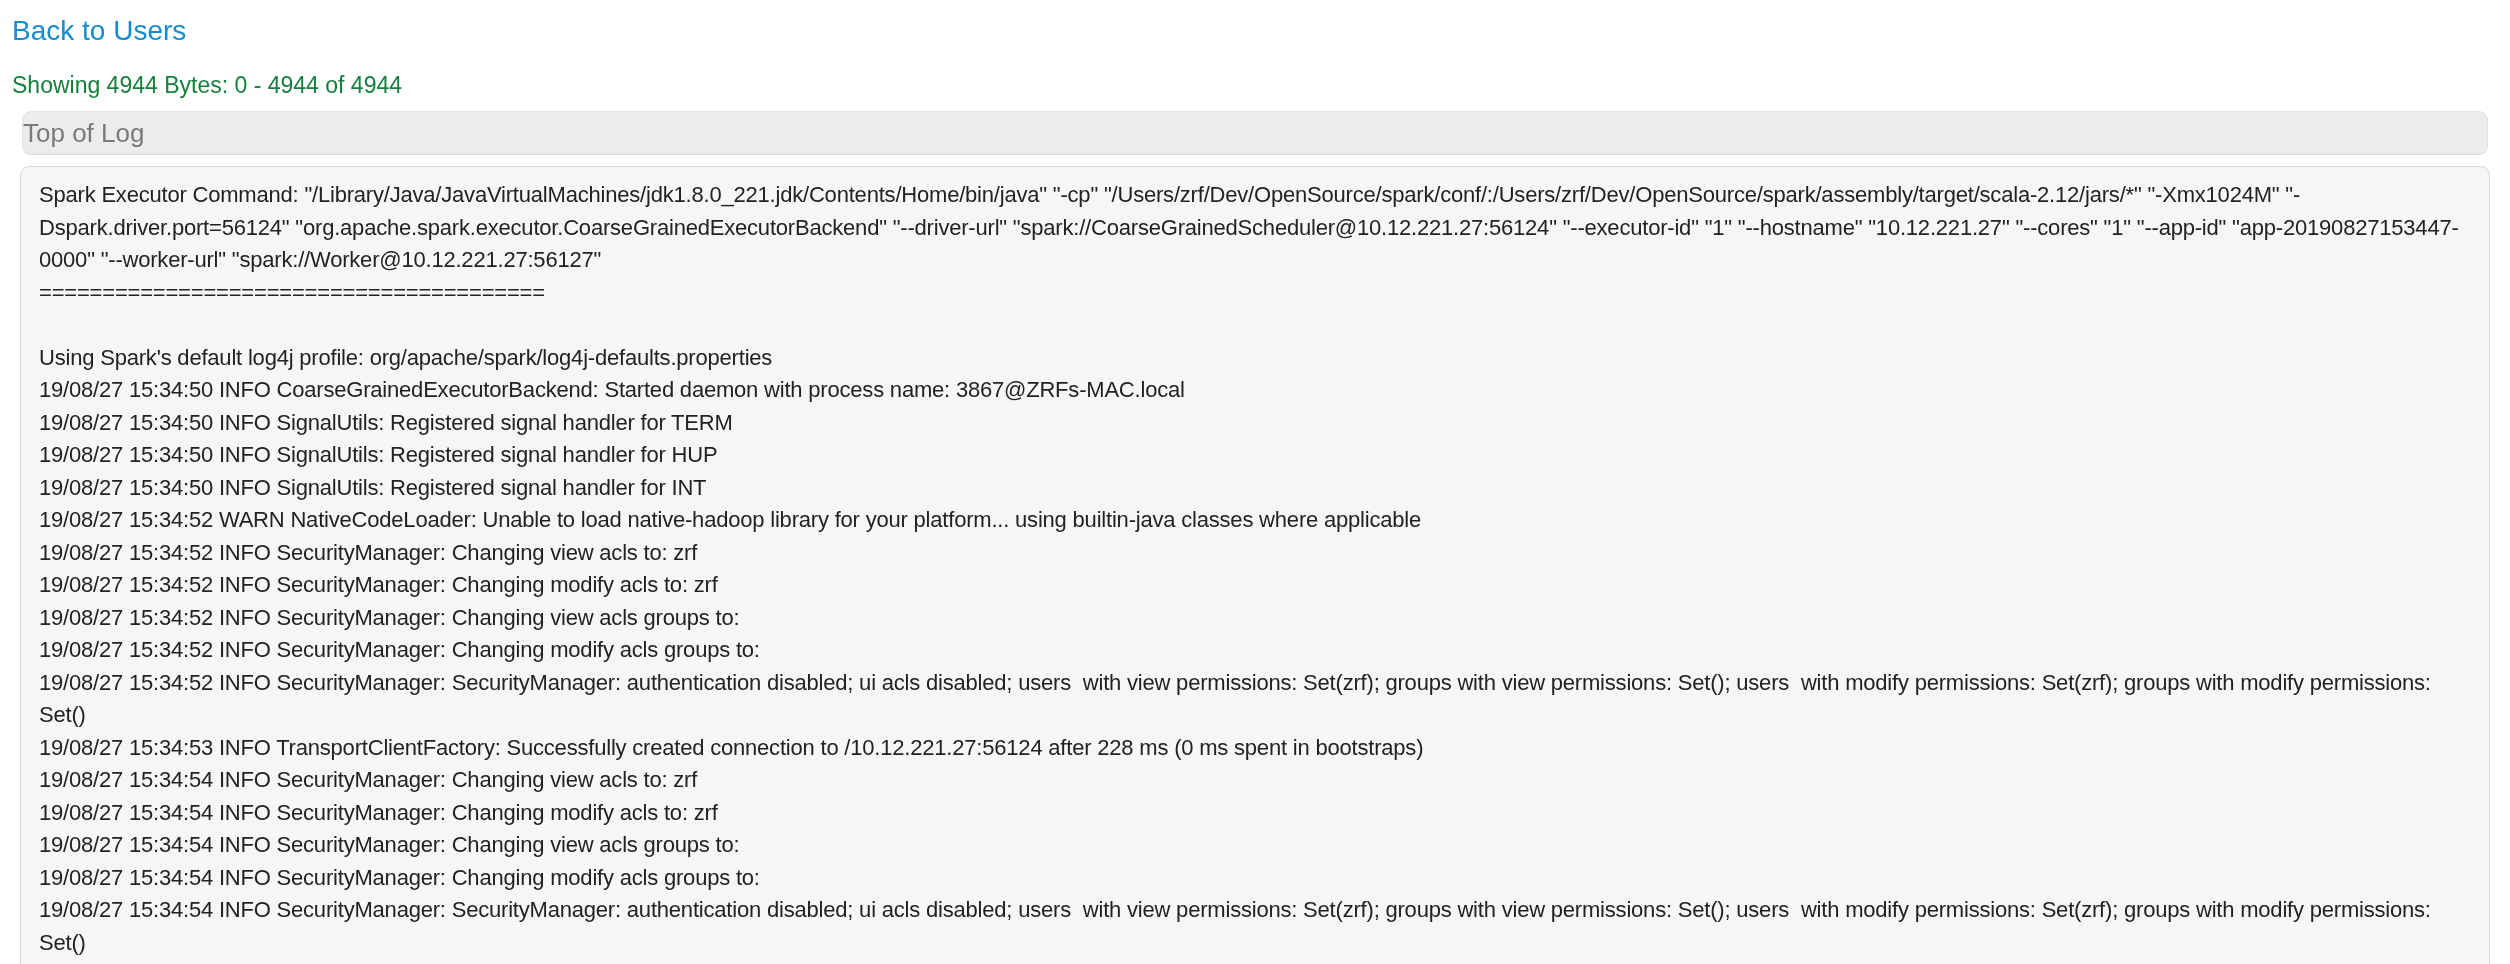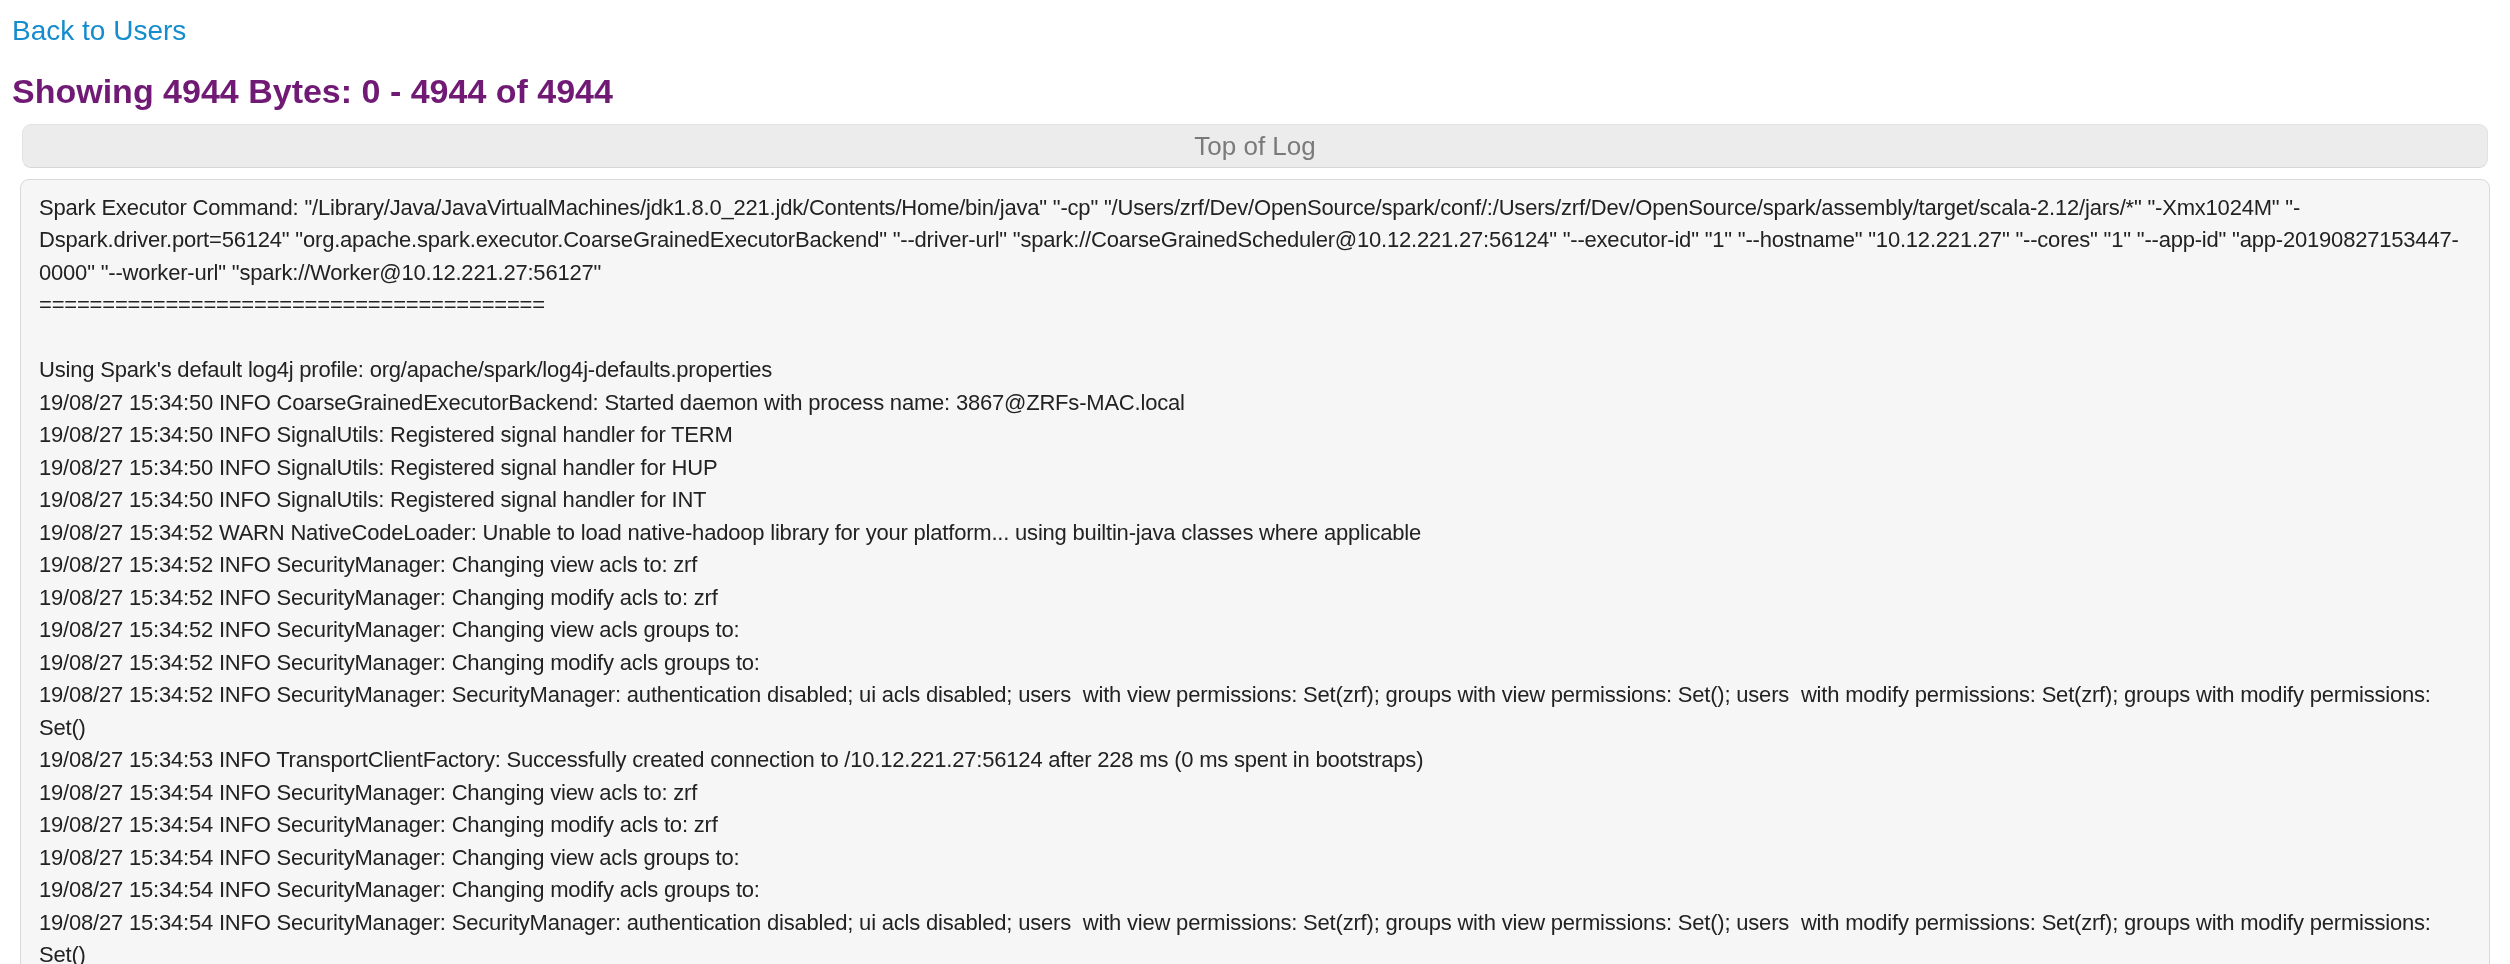--- a/index.html
+++ b/index.html
@@ -20,30 +20,30 @@
     font-size: 28px;
     line-height: 1.2;
     font-weight: 500;
     color: var(--link-blue, #148ccd);
     text-decoration: none;
     cursor: pointer;
     width: max-content;
   }
   .byte-range {
     padding: 24px 0 0 12px;
-    font-size: 34px;
+    font-size: 23px;
     line-height: 1.15;
-    font-weight: 700;
-    color: #701a75;
+    font-weight: 400;
+    color: #15803d;
   }
   .log-nav-bar {
     margin: 13px 22px 0 22px;
     height: 42px;
     line-height: 42px;
-    text-align: center;
+    text-align: left;
     font-size: 26px;
     color: var(--bar-text, #7a7a7a);
     background: var(--bar-background, #ececec);
     border: 1px solid #e2e2e2;
     border-bottom-color: #d6d6d6;
     border-radius: 9px;
     cursor: pointer;
     user-select: none;
   }
   .log-box {

